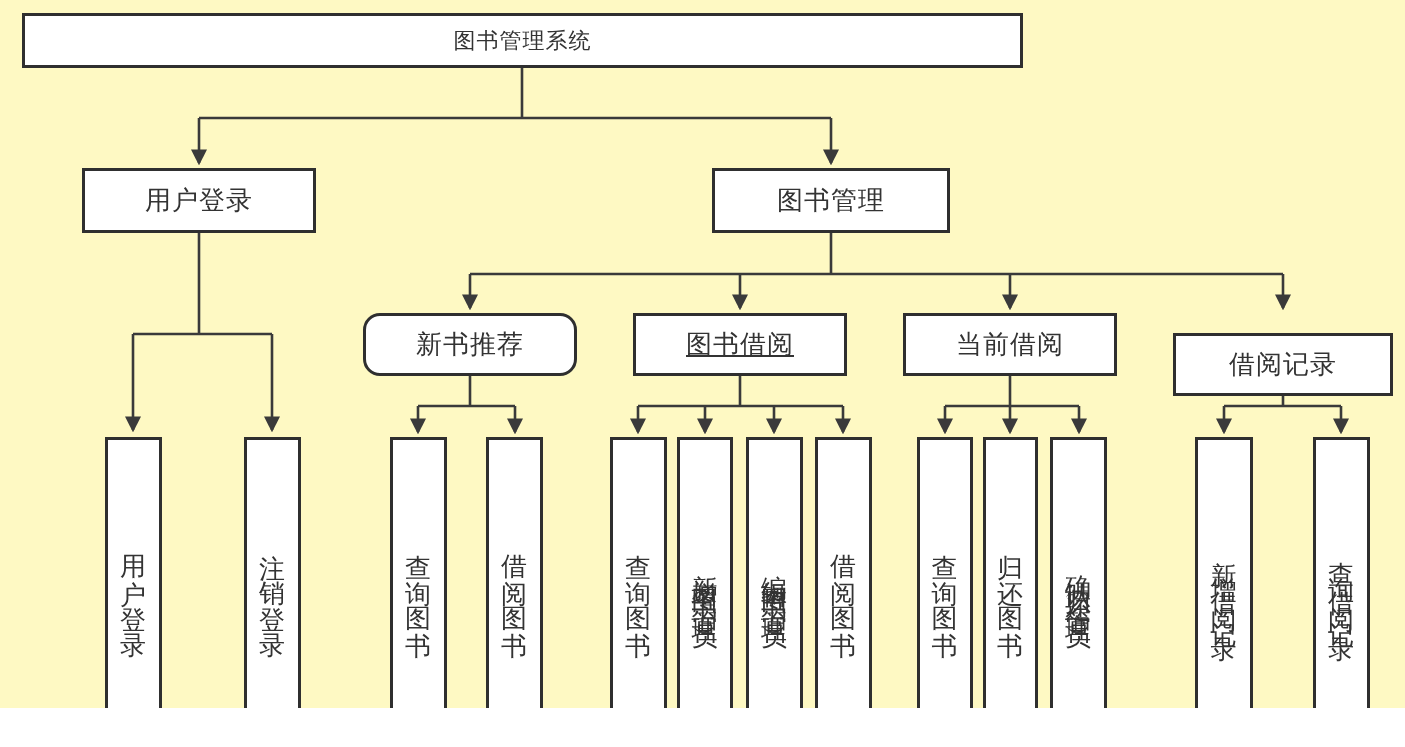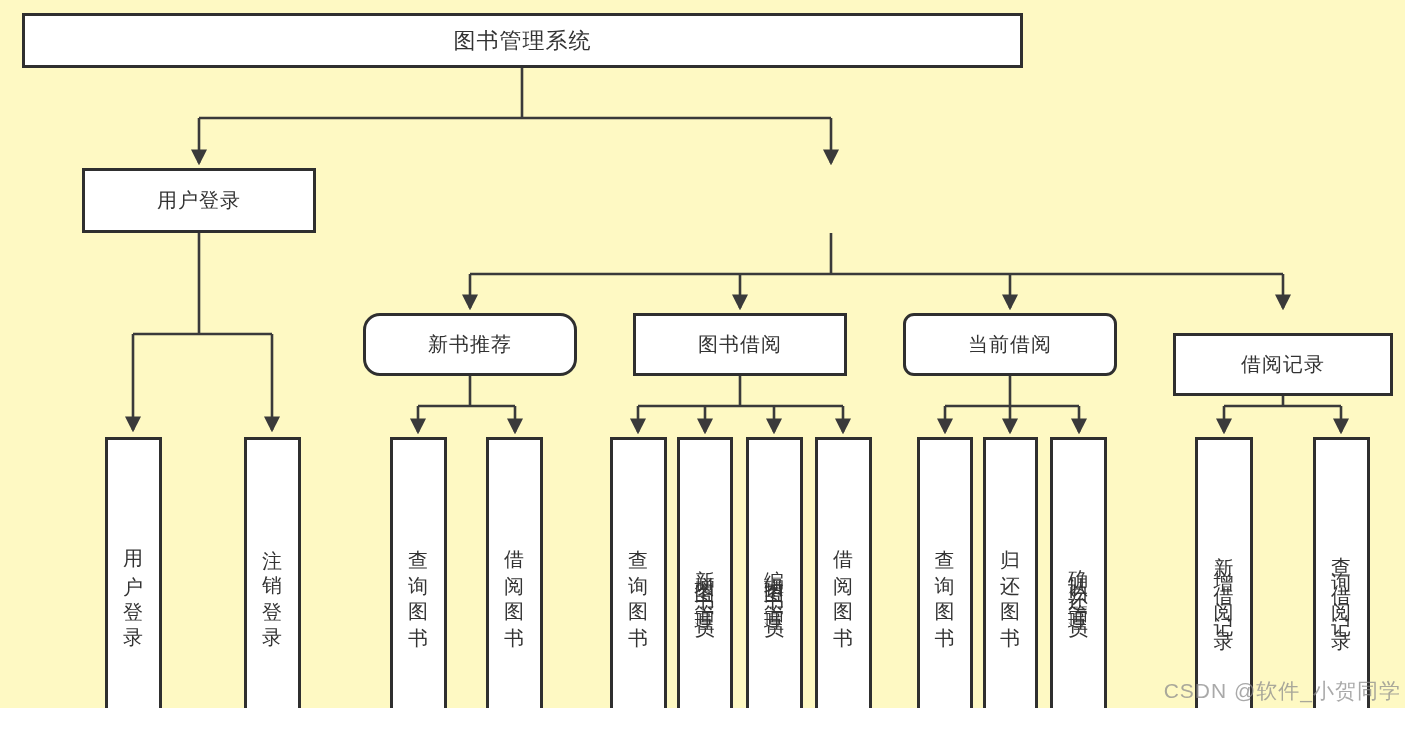--- a/index.html
+++ b/index.html
@@ -16,21 +16,21 @@
   .wires{position:absolute;left:0;top:0;}
   .node{
     position:absolute;
     box-sizing:border-box;
     background:#ffffff;
     border:3px solid #2f2f2f;
     display:flex;
     align-items:center;
     justify-content:center;
     color:#333333;
-    font-size:20px;
+    font-size:26px;
     letter-spacing:1px;
     z-index:2;
   }
   .node.root{font-size:22px;}
   .vtext{
     writing-mode:vertical-rl;
     text-orientation:upright;
     letter-spacing:10px;
     line-height:1;
     white-space:nowrap;
@@ -93,28 +93,31 @@
     </g>
   </svg>
 
   <div class="node root" style="left:22px;top:13px;width:1001px;height:55px;">
     <span>图书管理系统</span>
   </div>
 
   <div class="node" style="left:82px;top:168px;width:234px;height:65px;">
     <span>用户登录</span>
   </div>
+  <div class="node" style="left:712px;top:168px;width:238px;height:65px;">
+    <span>图书管理</span>
+  </div>
 
   <div class="node" style="left:363px;top:313px;width:214px;height:63px;border-radius:17px;">
     <span>新书推荐</span>
   </div>
-  <div class="node" style="left:633px;top:313px;width:214px;height:63px;">
+  <div class="node" style="left:633px;top:313px;width:214px;height:63px;text-decoration:underline;">
     <span>图书借阅</span>
   </div>
-  <div class="node" style="left:903px;top:313px;width:214px;height:63px;border-radius:11px;">
+  <div class="node" style="left:903px;top:313px;width:214px;height:63px;">
     <span>当前借阅</span>
   </div>
   <div class="node" style="left:1173px;top:313px;width:220px;height:63px;margin-top:20px;">
     <span>借阅记录</span>
   </div>
 
   <div class="node" style="left:105px;top:437px;width:57px;height:297px;">
     <span class="vtext" style="letter-spacing: 26px;">用户登录</span>
   </div>
   <div class="node" style="left:244px;top:437px;width:57px;height:297px;">
@@ -147,15 +150,14 @@
   <div class="node" style="left:1050px;top:437px;width:57px;height:297px;">
     <span class="vtext" style="letter-spacing: 7px;">确认归还（管理员）</span>
   </div>
   <div class="node" style="left:1195px;top:437px;width:58px;height:297px;">
     <span class="vtext" style="letter-spacing: 15px;">新增借阅记录</span>
   </div>
   <div class="node" style="left:1313px;top:437px;width:57px;height:297px;">
     <span class="vtext" style="letter-spacing: 15px;">查询借阅记录</span>
   </div>
 
-  <div class="watermark">CSDN @软件_小贺同学</div>
 
 </div>
 
 </body></html>

